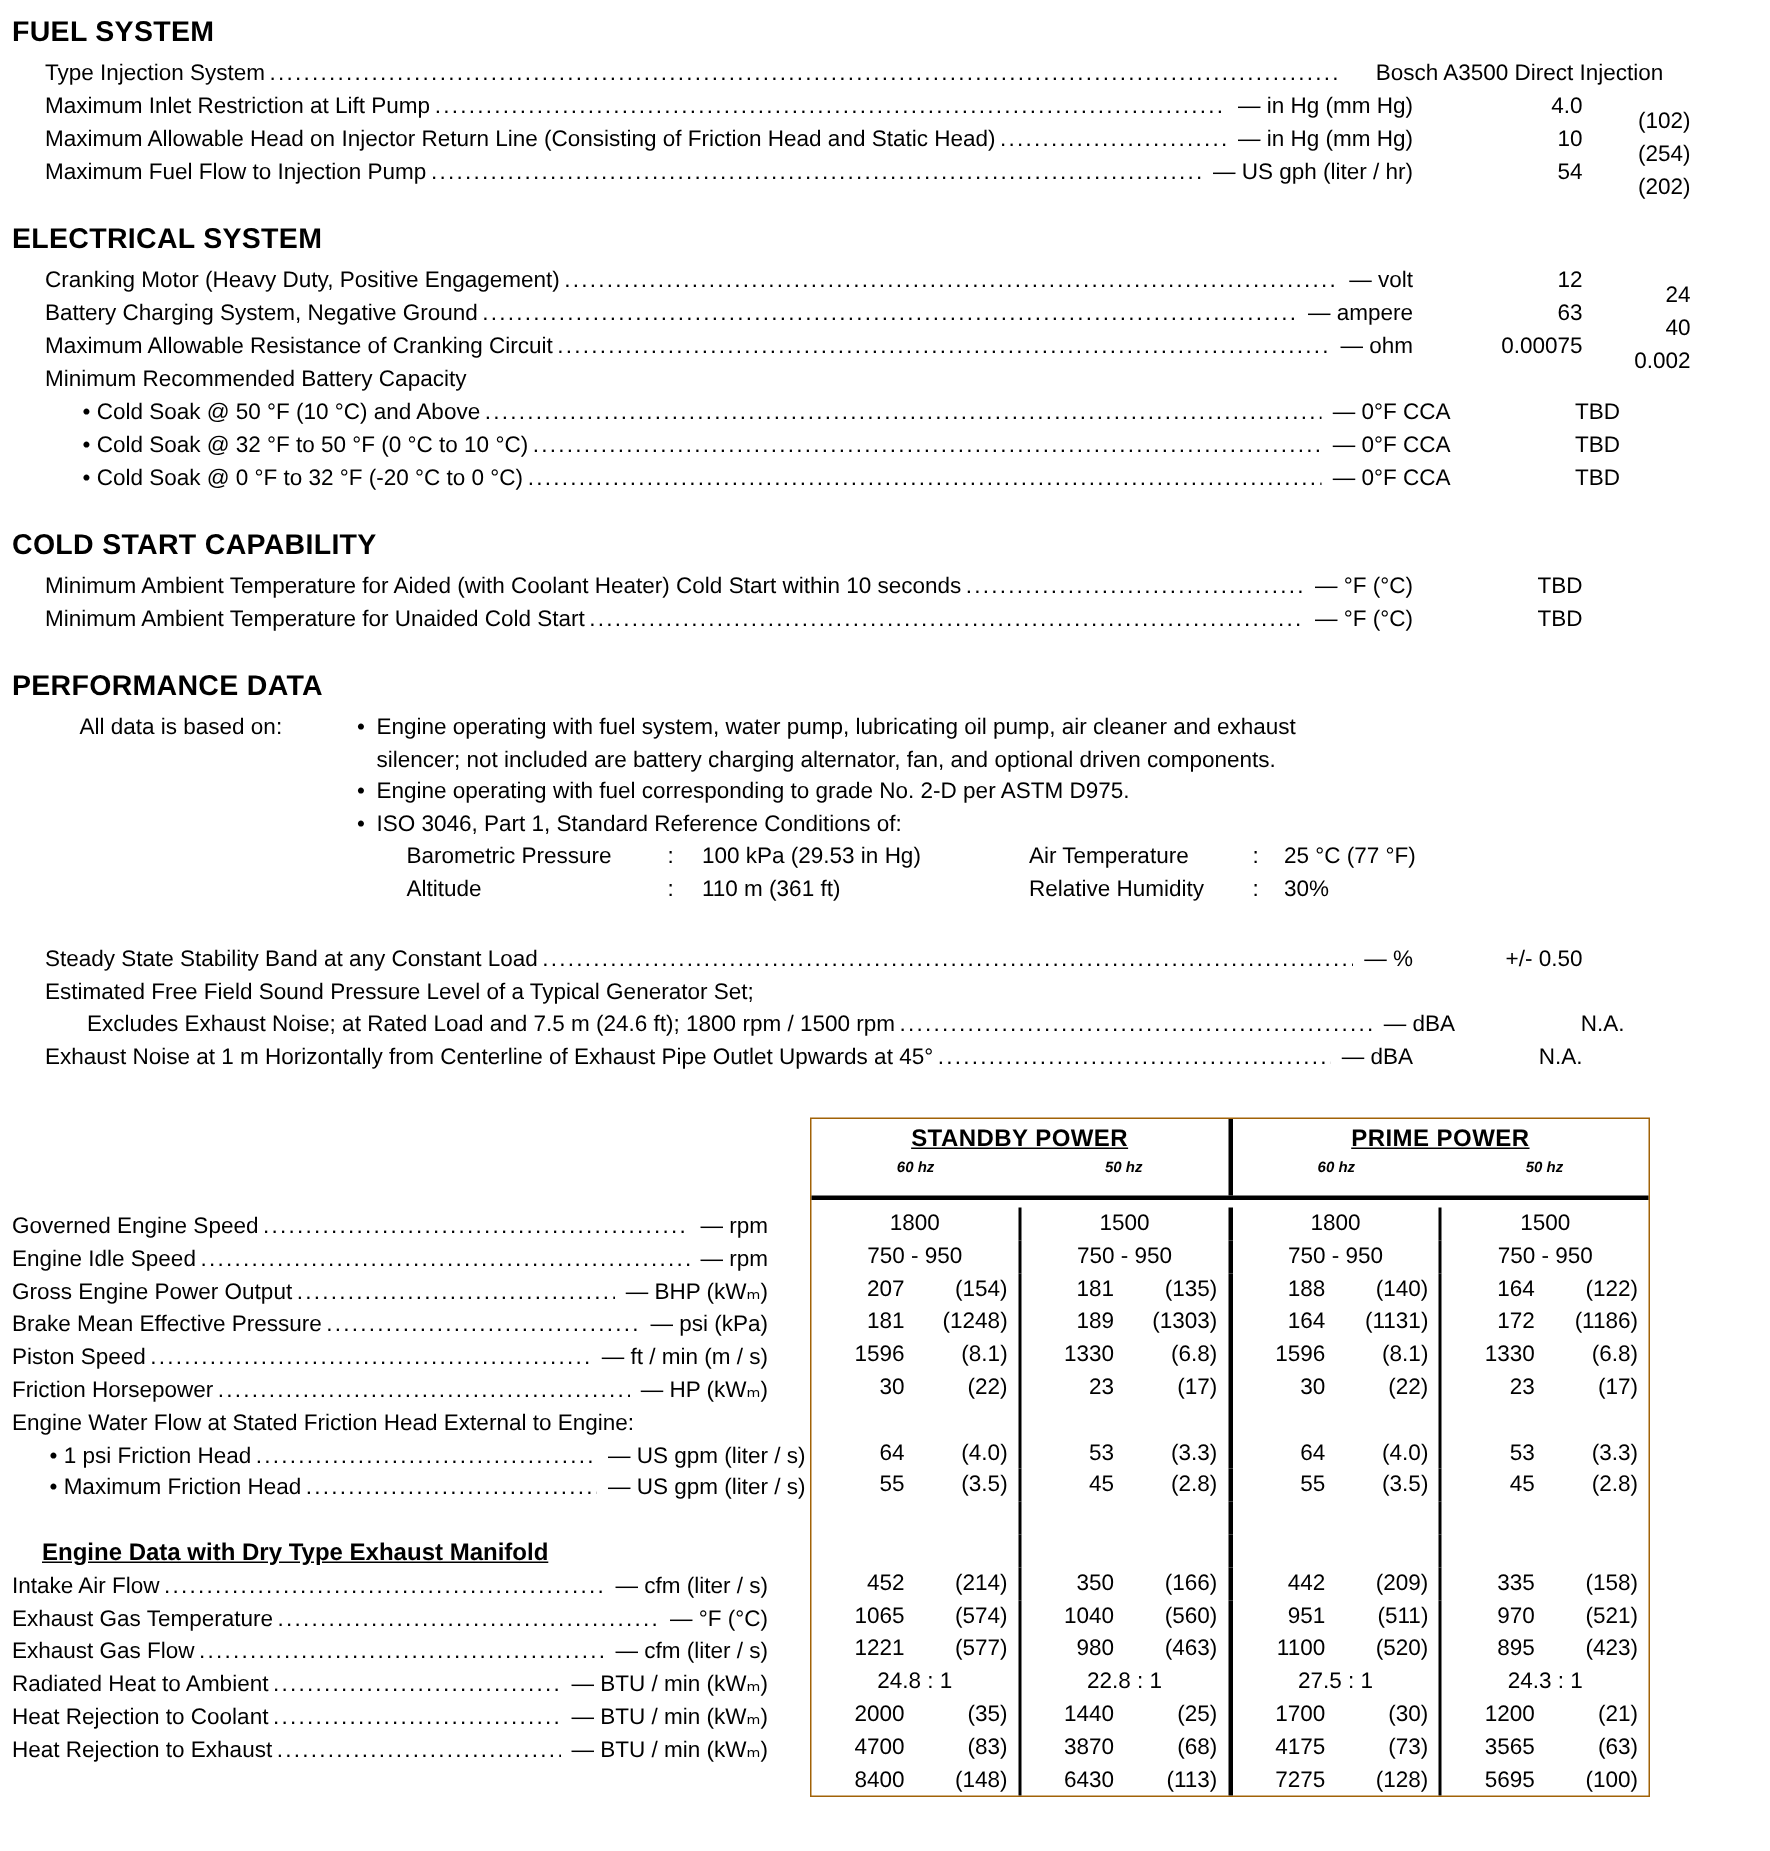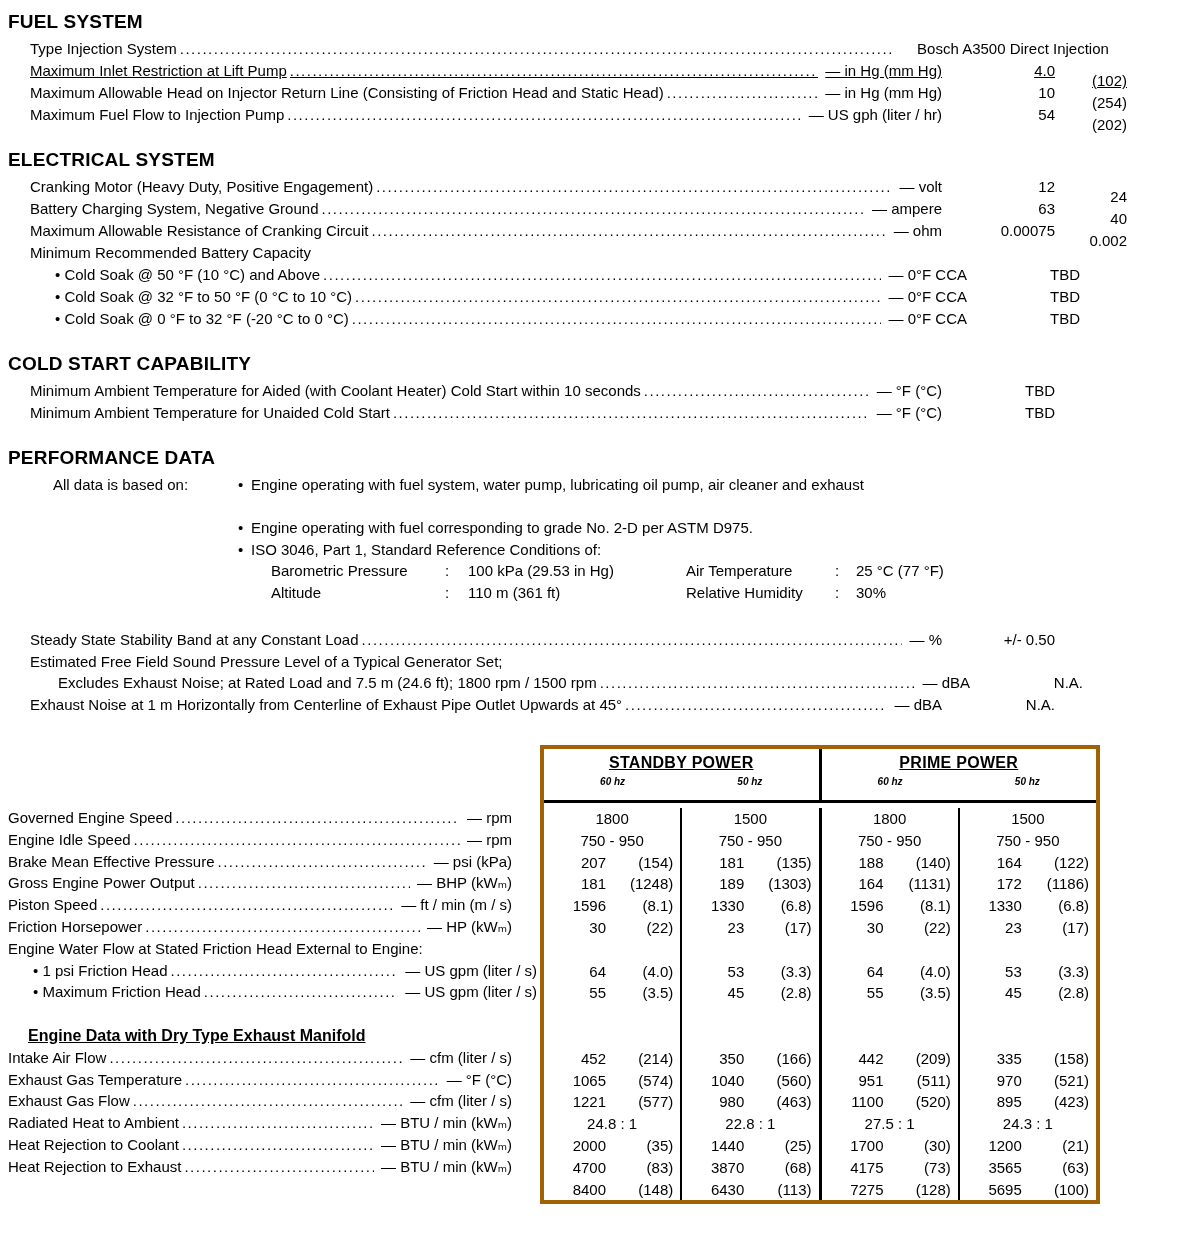--- a/index.html
+++ b/index.html
@@ -56,21 +56,21 @@
   
   .bottom { display:flex; margin-top:30px; }
   .left-col { flex:none; width:532px; margin-top:62px; }
   .lrow {
     display:flex; width:504px; height:21.8px; line-height:21.8px;
     white-space:nowrap;
   }
   .lrow > span { line-height:21.8px; }
   .row-heading .lbl { font-weight:bold; font-size:16px; text-decoration:underline;margin-left:20px; }
 
-  .etable { flex:none; width:560px; border:4px solid #a16207; box-sizing:border-box; align-self:flex-start; }
+  .etable { flex:none; width:560px; border:1px solid #a16207; box-sizing:border-box; align-self:flex-start; }
   .ehead { display:flex; border-bottom:3px solid #000; }
   .ehalf { flex:1 1 0; text-align:center; padding:4px 0 8px 0; box-sizing:border-box; }
   .ehalf.divider { border-right:3px solid #000; }
   .etitle { font-weight:bold; font-size:16px; text-decoration:underline; line-height:19px; letter-spacing:.3px; }
   .efreqs { display:flex; font-weight:bold; font-style:italic; font-size:10px; line-height:20px; }
   .efreqs span { flex:1 1 0; text-align:center; }
 
   .ebody { padding-top:5px; }
   .trow { display:flex; height:21.8px; line-height:21.8px; }
   .tcell {
@@ -90,21 +90,21 @@
 
   <div class="sec-title first">FUEL SYSTEM</div>
   <div>
     <div class="spec-row wide-val" style="padding-left: 22px;">
         <span class="lbl">Type Injection System</span>
         <span class="dots"></span>
         <span class="unit"></span>
         <span class="v1">Bosch A3500 Direct Injection</span>
 
       </div>
-      <div class="spec-row" style="padding-left: 22px; text-decoration: underline;">
+      <div class="spec-row" style="padding-left: 22px;">
         <span class="lbl">Maximum Inlet Restriction at Lift Pump</span>
         <span class="dots"></span>
         <span class="unit">— in Hg (mm Hg)</span>
         <span class="v1">4.0</span>
         <span class="v2">(102)</span>
       </div>
       <div class="spec-row" style="padding-left: 22px;">
         <span class="lbl">Maximum Allowable Head on Injector Return Line (Consisting of Friction Head and Static Head)</span>
         <span class="dots"></span>
         <span class="unit">— in Hg (mm Hg)</span>
@@ -193,20 +193,21 @@
 
   <div class="sec-title">PERFORMANCE DATA</div>
   <div class="notes">
     <span class="intro">All data is based on:</span>
     <div class="note-row">
         <span class="bullet">•</span>
         <span class="note-text">Engine operating with fuel system, water pump, lubricating oil pump, air cleaner and exhaust</span>
       </div>
       <div class="note-row">
         <span class="bullet"></span>
+        <span class="note-text">silencer; not included are battery charging alternator, fan, and optional driven components.</span>
       </div>
       <div class="note-row">
         <span class="bullet">•</span>
         <span class="note-text">Engine operating with fuel corresponding to grade No. 2-D per ASTM D975.</span>
       </div>
       <div class="note-row">
         <span class="bullet">•</span>
         <span class="note-text">ISO 3046, Part 1, Standard Reference Conditions of:</span>
       </div>
     <div class="cond-row">
@@ -263,28 +264,28 @@
           <span class="lbl">Governed Engine Speed</span>
           <span class="dots"></span>
           <span class="unit">— rpm</span>
         </div>
         <div class="lrow">
           <span class="lbl">Engine Idle Speed</span>
           <span class="dots"></span>
           <span class="unit">— rpm</span>
         </div>
         <div class="lrow">
+          <span class="lbl">Gross Engine Power Output</span>
+          <span class="dots"></span>
+          <span class="unit">— BHP (kWₘ)</span>
+        </div>
+        <div class="lrow">
           <span class="lbl">Brake Mean Effective Pressure</span>
           <span class="dots"></span>
           <span class="unit">— psi (kPa)</span>
-        </div>
-        <div class="lrow">
-          <span class="lbl">Gross Engine Power Output</span>
-          <span class="dots"></span>
-          <span class="unit">— BHP (kWₘ)</span>
         </div>
         <div class="lrow">
           <span class="lbl">Piston Speed</span>
           <span class="dots"></span>
           <span class="unit">— ft / min (m / s)</span>
         </div>
         <div class="lrow">
           <span class="lbl">Friction Horsepower</span>
           <span class="dots"></span>
           <span class="unit">— HP (kWₘ)</span>

